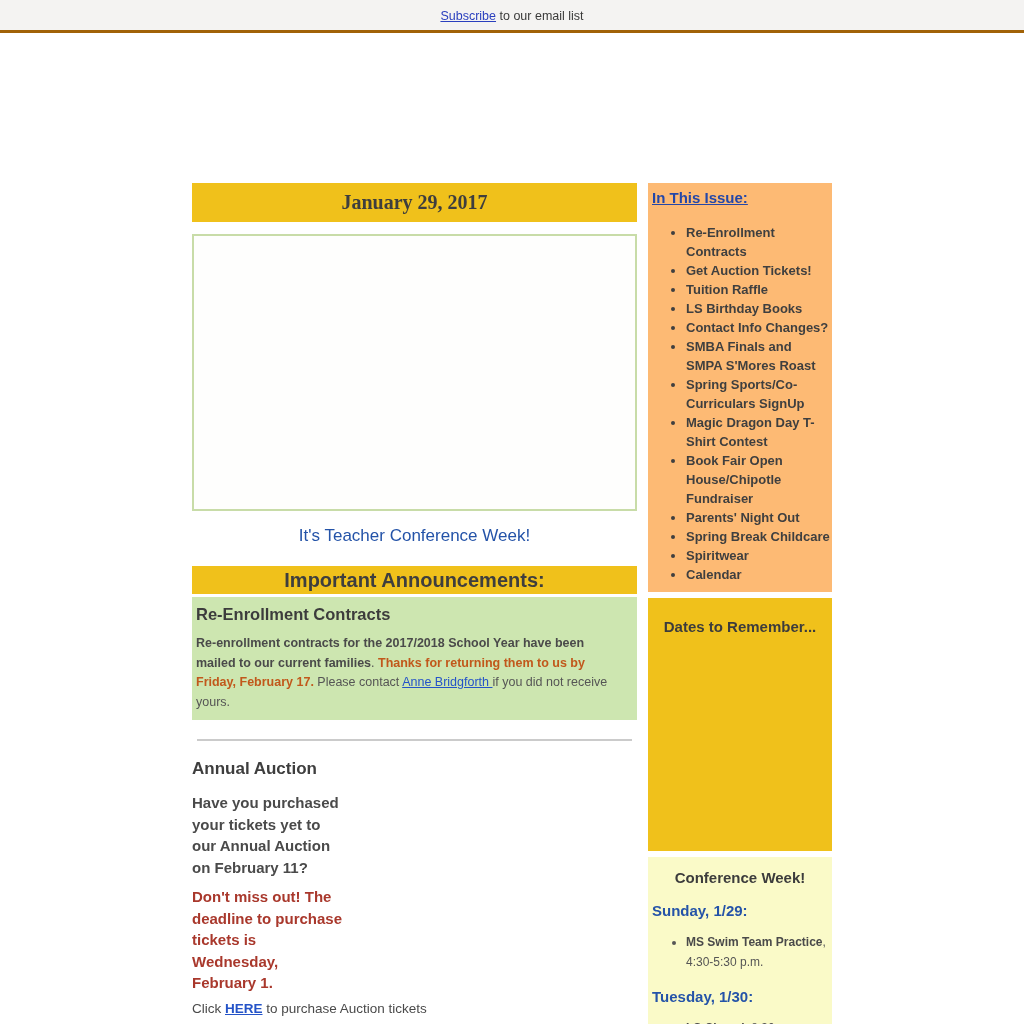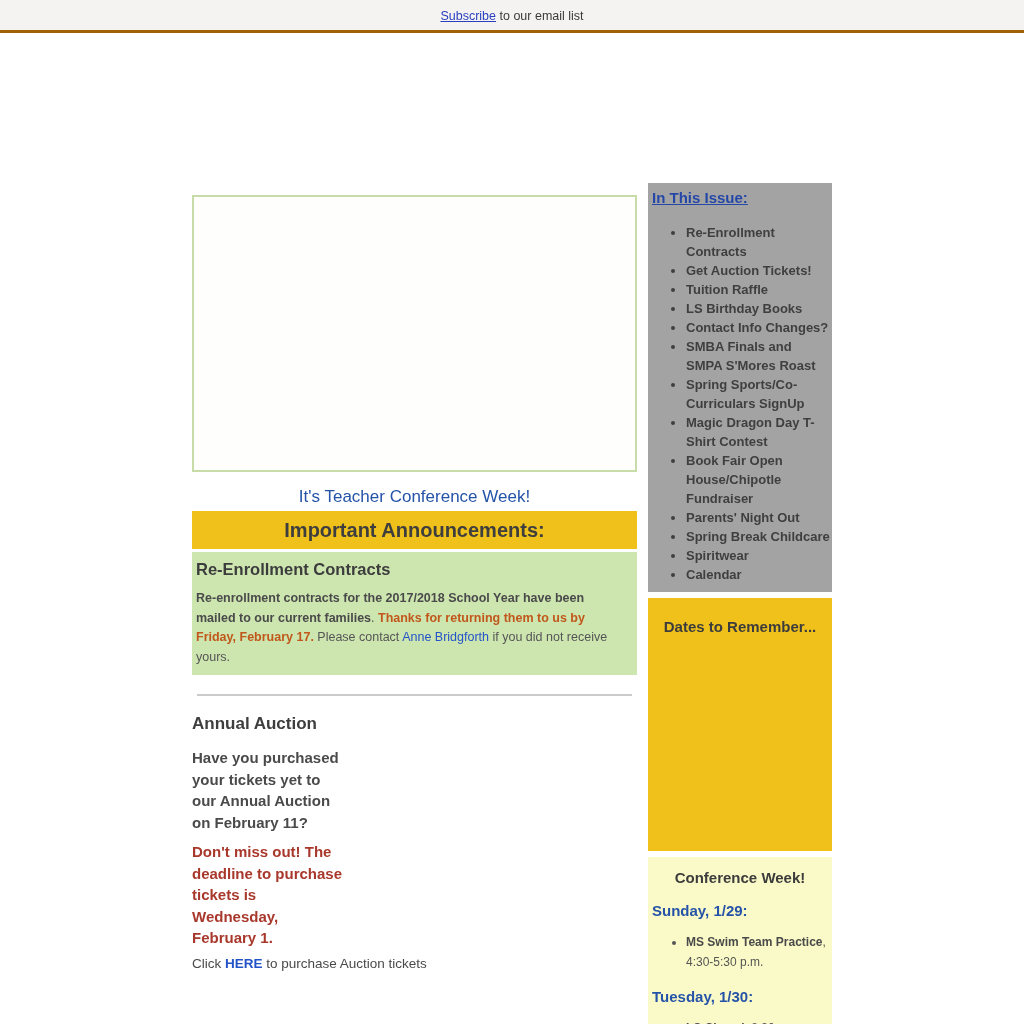--- a/index.html
+++ b/index.html
@@ -13,46 +13,46 @@
   .topbar a { color:#2A3FBE; text-decoration:underline; cursor:pointer; }
 
   
   .email { width:640px; margin:150px 0 0 192px; display:flex; gap:11px; align-items:flex-start; }
   .main-col { width:445px; }
   .side-col { width:184px; }
 
   
   .banner { background:#F0C11B; height:39px; display:flex; align-items:center; justify-content:center; }
   .date-banner span { font-family:"Liberation Serif", serif; font-weight:bold; font-size:20px; color:#3E3E3E; }
-  .ann-banner { margin-top:4px; height:38px;justify-content:center; }
+  .ann-banner { margin-top:20px; height:28px;justify-content:center; }
   .ann-banner span { font-size:20px; font-weight:bold; color:#3E3E3E; }
 
   .image-box { margin-top:12px; height:277px; border:2px solid #C8DCA8; background:#FEFEFD; }
 
   .tagline { margin-top:15px; text-align:center; font-size:17px; font-weight:normal; color:#2453A8; }
 
   
   .green-box { margin-top:3px; background:#CDE6B0; padding:8px 4px 8px 4px; }
   .green-box h2 { margin:0; font-size:16.5px; color:#3C3C3C; }
   .green-box p { margin:10px 0 0; font-size:12.5px; line-height:19.5px; white-space:pre-line; color:#555; }
   .seg-b { font-weight:bold; color:#4A4A4A; }
   .seg-orange { font-weight:bold; color:#C1581B; }
-  a.body-link { color:#2453C8; cursor:pointer;margin-top:8px; }
+  a.body-link { color:#2453C8; text-decoration:underline; cursor:pointer;margin-top:8px; }
 
   .divider { margin:19px 5px 0; border:none; border-top:2px solid #CBCBCB; }
 
   .auction-title { margin:18px 0 0; font-size:17px; color:#3E3E3E; font-weight:bold; }
   .narrow { width:205px; white-space:pre-line; line-height:21.5px; font-size:15px; font-weight:bold; }
   .auction-q { margin:13px 0 0; color:#4A4A4A; }
   .auction-warn { margin:8px 0 0; color:#A9382C; }
   .clickline { margin:7px 0 0; font-size:13.5px; color:#4A4A4A; }
   .clickline a { font-weight:bold; }
 
   
-  .issue-box { background:#a3a3a3; height:409px; padding:5px 2px 0 4px; overflow:hidden; }
+  .issue-box { background:#fdba74; height:409px; padding:5px 2px 0 4px; overflow:hidden; }
   .issue-box h2 { margin:1px 0 0; font-size:15px; }
   .issue-box h2 a { color:#2447A8; text-decoration:underline; font-weight:bold; cursor:pointer; }
   .issue-box ul { margin:17px 0 0; padding-left:34px; }
   .issue-box li { font-size:13px; font-weight:bold; color:#3F3F3F; line-height:19px; }
 
   .dates-box { background:#F0C11B; height:253px; margin-top:6px; padding:20px 4px 0; text-align:center; overflow:hidden; }
   .dates-box h3 { margin:0; font-size:15px; color:#3C3C3C; }
   .dates-box p { white-space:pre-line; font-weight:bold; }
   .dates-note { margin:9px 0 0; font-size:12.5px; line-height:19.5px; color:#3C3C3C; }
   .dates-box a { color:#2453C8; text-decoration:underline; font-weight:bold; cursor:pointer; }
@@ -70,20 +70,23 @@
 <div class="page">
 
   <div class="topbar">
     <a>Subscribe</a><span> to our email list</span>
   </div>
 
   <div class="email">
 
     <div class="main-col">
 
+      <div class="banner date-banner">
+        <span>January 29, 2017</span>
+      </div>
 
       <div class="image-box"></div>
 
       <div class="tagline">It's Teacher Conference Week!</div>
 
       <div class="banner ann-banner">
         <span>Important Announcements:</span>
       </div>
 
       <div class="green-box">

